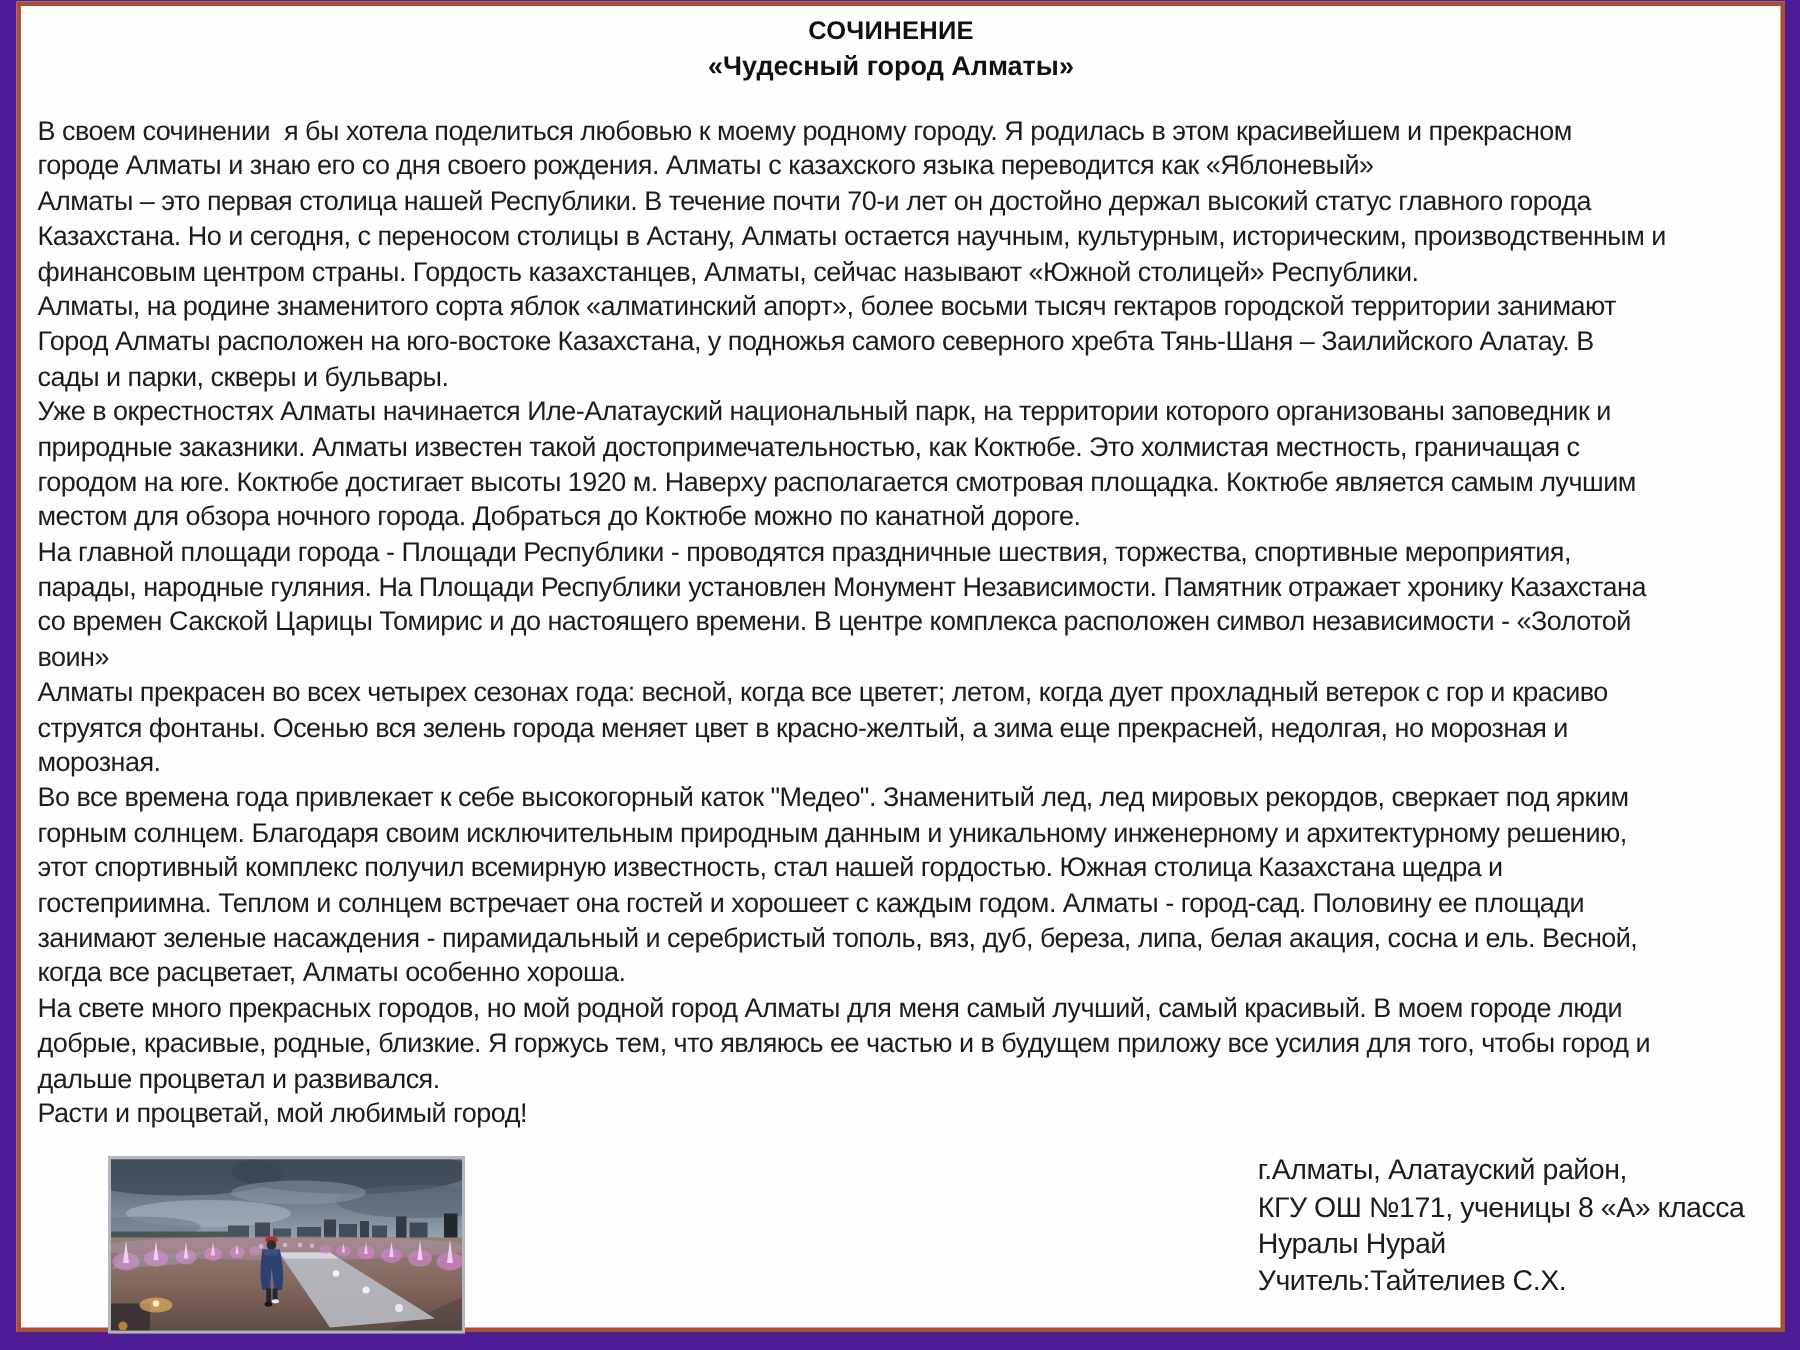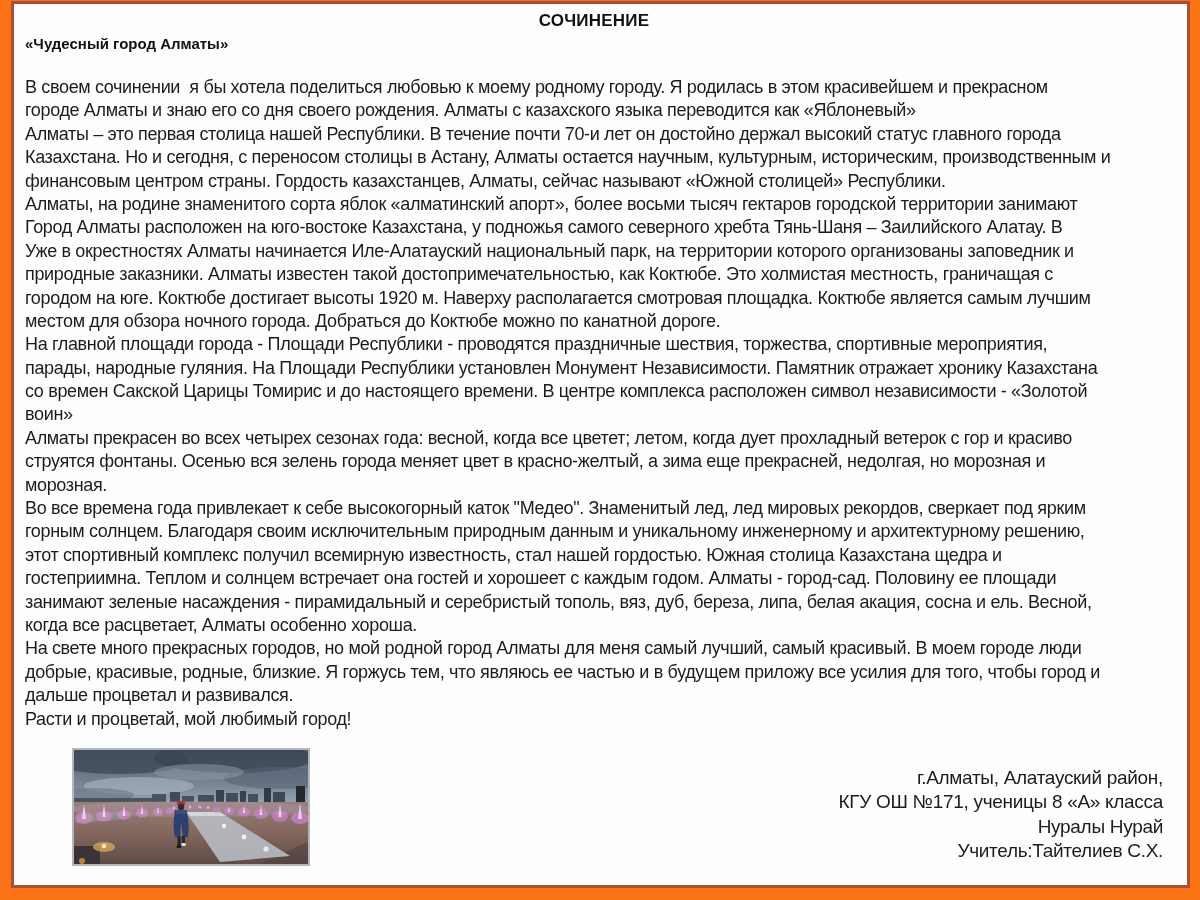--- a/index.html
+++ b/index.html
@@ -5,41 +5,41 @@
   html,body{margin:0;padding:0;}
   body{
     width:1200px;height:900px;
     background:#ffff00;
     font-family:"Liberation Sans", sans-serif;
     position:relative;
     overflow:hidden;
   }
   .page-frame{
     position:absolute;left:0;top:0;width:1200px;height:900px;
-    background:#f97316;
+    background:#4c1d95;
   }
   .content{
     position:absolute;
     left:11px;top:1px;right:10px;bottom:12px;
     background:#fefefe;
     border:3px solid #a84f35;
     box-sizing:border-box;
     padding:6px 24px 0 11px;
     color:#1f1f1f;
   }
   .doc-title{
     text-align:center;
     font-size:17px;font-weight:bold;
     line-height:22px;height:22px;
     letter-spacing:.2px;
     color:#111;
   }
   .doc-subtitle{
-    text-align:left;
-    font-size:15px;font-weight:bold;
+    text-align:center;
+    font-size:18px;font-weight:bold;
     line-height:24px;height:24px;
     color:#111;
   }
   .essay-body{margin-top:20px;}
   .essay-body .line{
     font-size:18px;
     line-height:23.4px;height:23.4px;
     letter-spacing:-0.35px;
     white-space:pre;
     color:#1c1c1c;
@@ -53,25 +53,24 @@
     position:absolute;
     left:47px;top:2px;
     width:234px;height:114px;
     border:2px solid #b3b7bd;
     background:#5a6472;
   }
   .photo-frame svg{display:block;}
   .signature{
     position:absolute;
     right:0;top:0;
-    text-align:right;
+    text-align:left;
     font-size:19px;
     letter-spacing:-0.3px;
     color:#1c1c1c;
-    margin-top:20px;
   }
   .signature .line{
     line-height:24.5px;height:24.5px;
     white-space:pre;
   }
 </style>
 </head>
 <body>
 
 <div class="page-frame">
@@ -81,20 +80,21 @@
     <div class="doc-subtitle">«Чудесный город Алматы»</div>
 
     <div class="essay-body">
         <div class="line">В своем сочинении  я бы хотела поделиться любовью к моему родному городу. Я родилась в этом красивейшем и прекрасном</div>
         <div class="line">городе Алматы и знаю его со дня своего рождения. Алматы с казахского языка переводится как «Яблоневый»</div>
         <div class="line">Алматы – это первая столица нашей Республики. В течение почти 70-и лет он достойно держал высокий статус главного города</div>
         <div class="line">Казахстана. Но и сегодня, с переносом столицы в Астану, Алматы остается научным, культурным, историческим, производственным и</div>
         <div class="line">финансовым центром страны. Гордость казахстанцев, Алматы, сейчас называют «Южной столицей» Республики.</div>
         <div class="line">Алматы, на родине знаменитого сорта яблок «алматинский апорт», более восьми тысяч гектаров городской территории занимают</div>
         <div class="line">Город Алматы расположен на юго-востоке Казахстана, у подножья самого северного хребта Тянь-Шаня – Заилийского Алатау. В</div>
+        <div class="line">сады и парки, скверы и бульвары.</div>
         <div class="line">Уже в окрестностях Алматы начинается Иле-Алатауский национальный парк, на территории которого организованы заповедник и</div>
         <div class="line">природные заказники. Алматы известен такой достопримечательностью, как Коктюбе. Это холмистая местность, граничащая с</div>
         <div class="line">городом на юге. Коктюбе достигает высоты 1920 м. Наверху располагается смотровая площадка. Коктюбе является самым лучшим</div>
         <div class="line">местом для обзора ночного города. Добраться до Коктюбе можно по канатной дороге.</div>
         <div class="line">На главной площади города - Площади Республики - проводятся праздничные шествия, торжества, спортивные мероприятия,</div>
         <div class="line">парады, народные гуляния. На Площади Республики установлен Монумент Независимости. Памятник отражает хронику Казахстана</div>
         <div class="line">со времен Сакской Царицы Томирис и до настоящего времени. В центре комплекса расположен символ независимости - «Золотой</div>
         <div class="line">воин»</div>
         <div class="line">Алматы прекрасен во всех четырех сезонах года: весной, когда все цветет; летом, когда дует прохладный ветерок с гор и красиво</div>
         <div class="line">струятся фонтаны. Осенью вся зелень города меняет цвет в красно-желтый, а зима еще прекрасней, недолгая, но морозная и</div>

